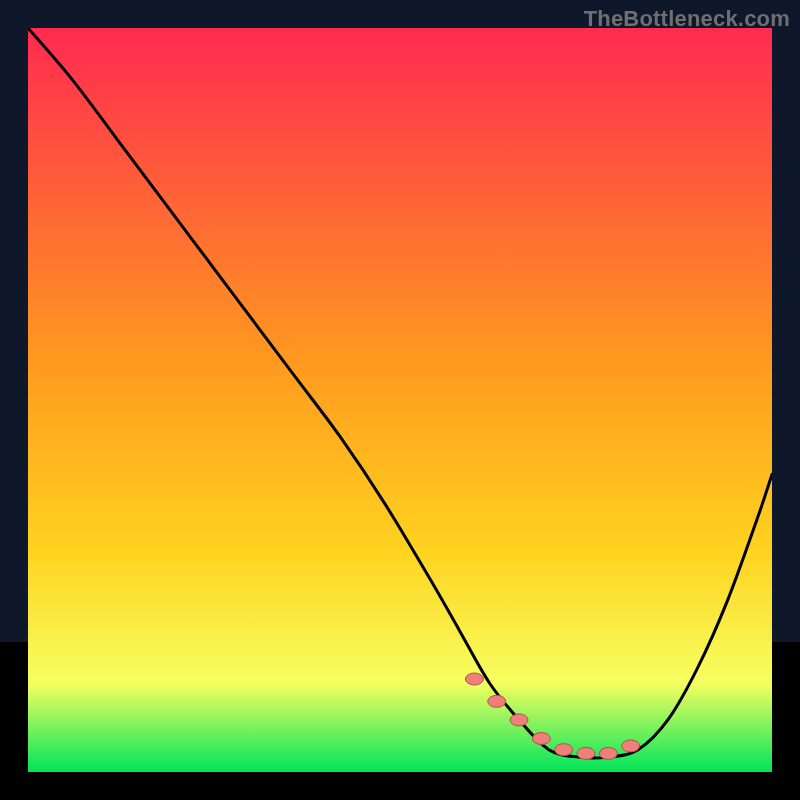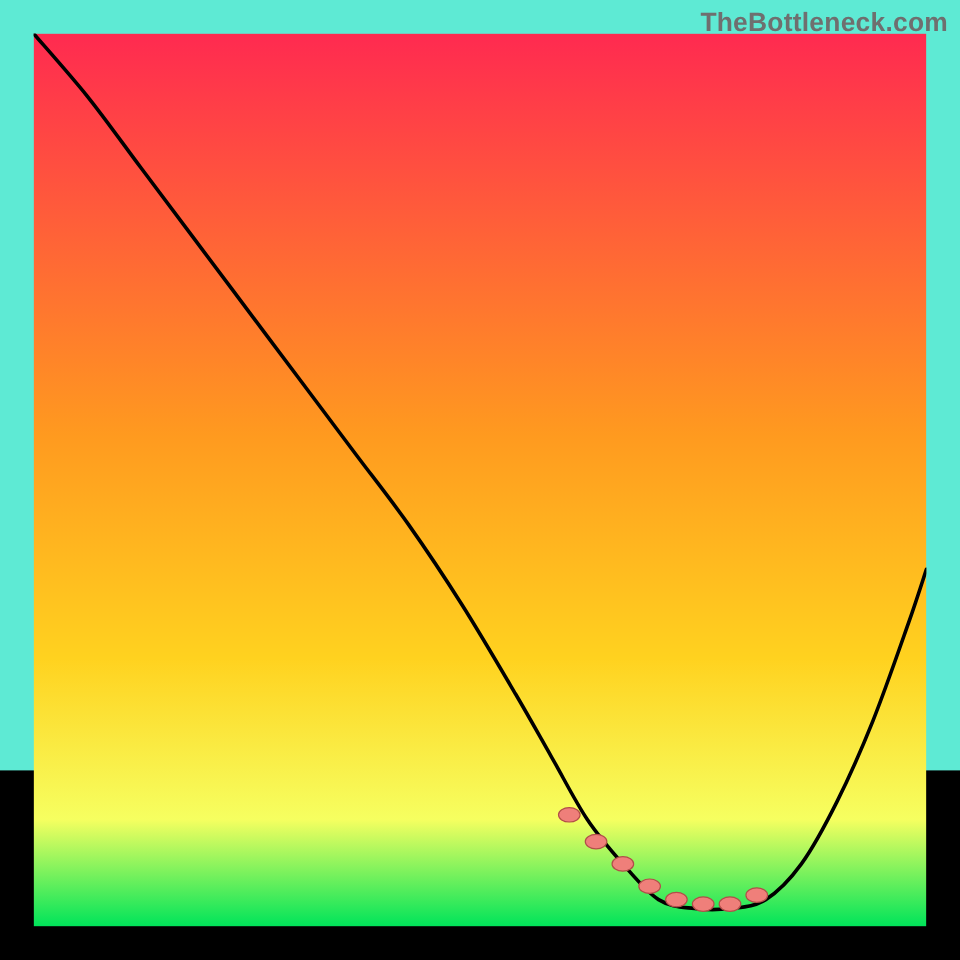--- a/index.html
+++ b/index.html
@@ -1,21 +1,21 @@
 <!DOCTYPE html>
 <html><head>
 <meta charset="utf-8">
 <style>
   * { margin: 0; padding: 0; box-sizing: border-box; }
   html, body { width: 800px; height: 800px; background: #000; overflow: hidden; }
   .frame {
     position: relative;
     width: 800px;
     height: 642px;
-    background: #5eead4;
+    background: #0f172a;
   }
   .watermark {
     position: absolute;
     top: 6px;
     right: 10px;
     font-family: Arial, Helvetica, sans-serif;
     font-size: 22px;
     font-weight: 600;
     color: #6f6f6f;
     letter-spacing: 0.2px;

